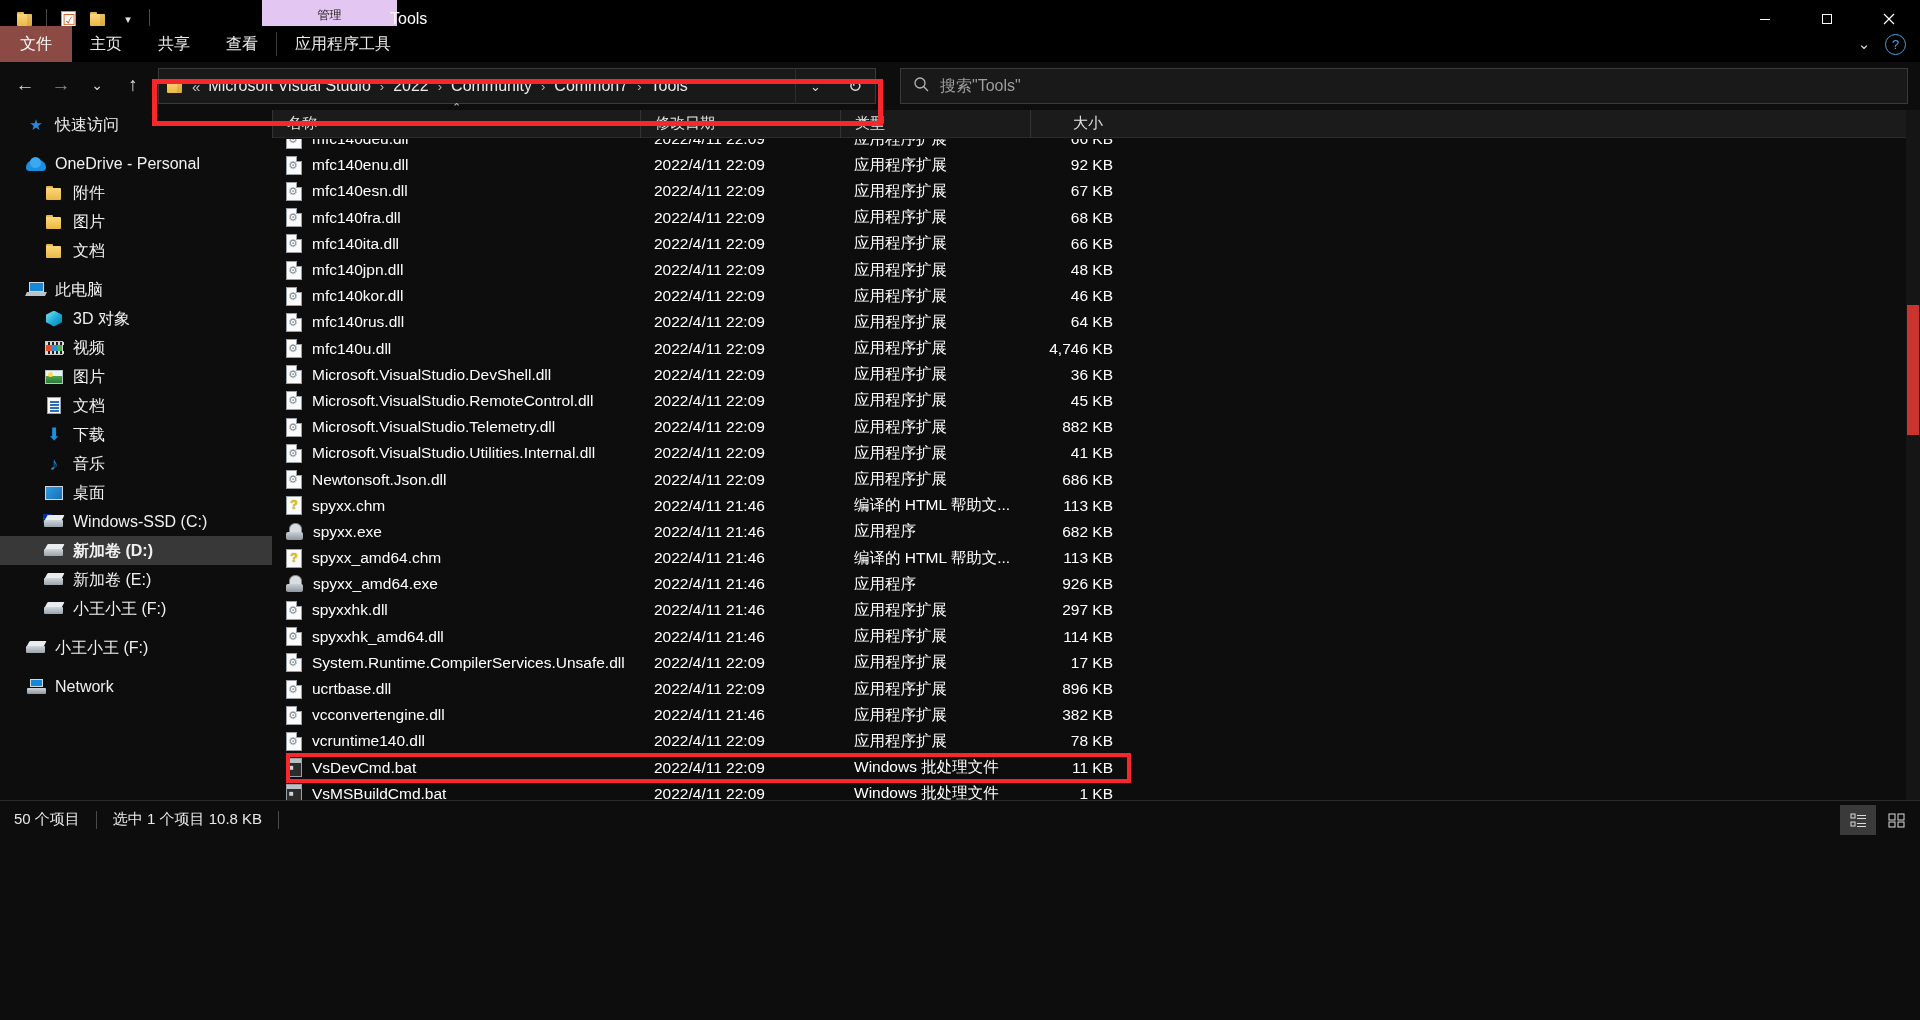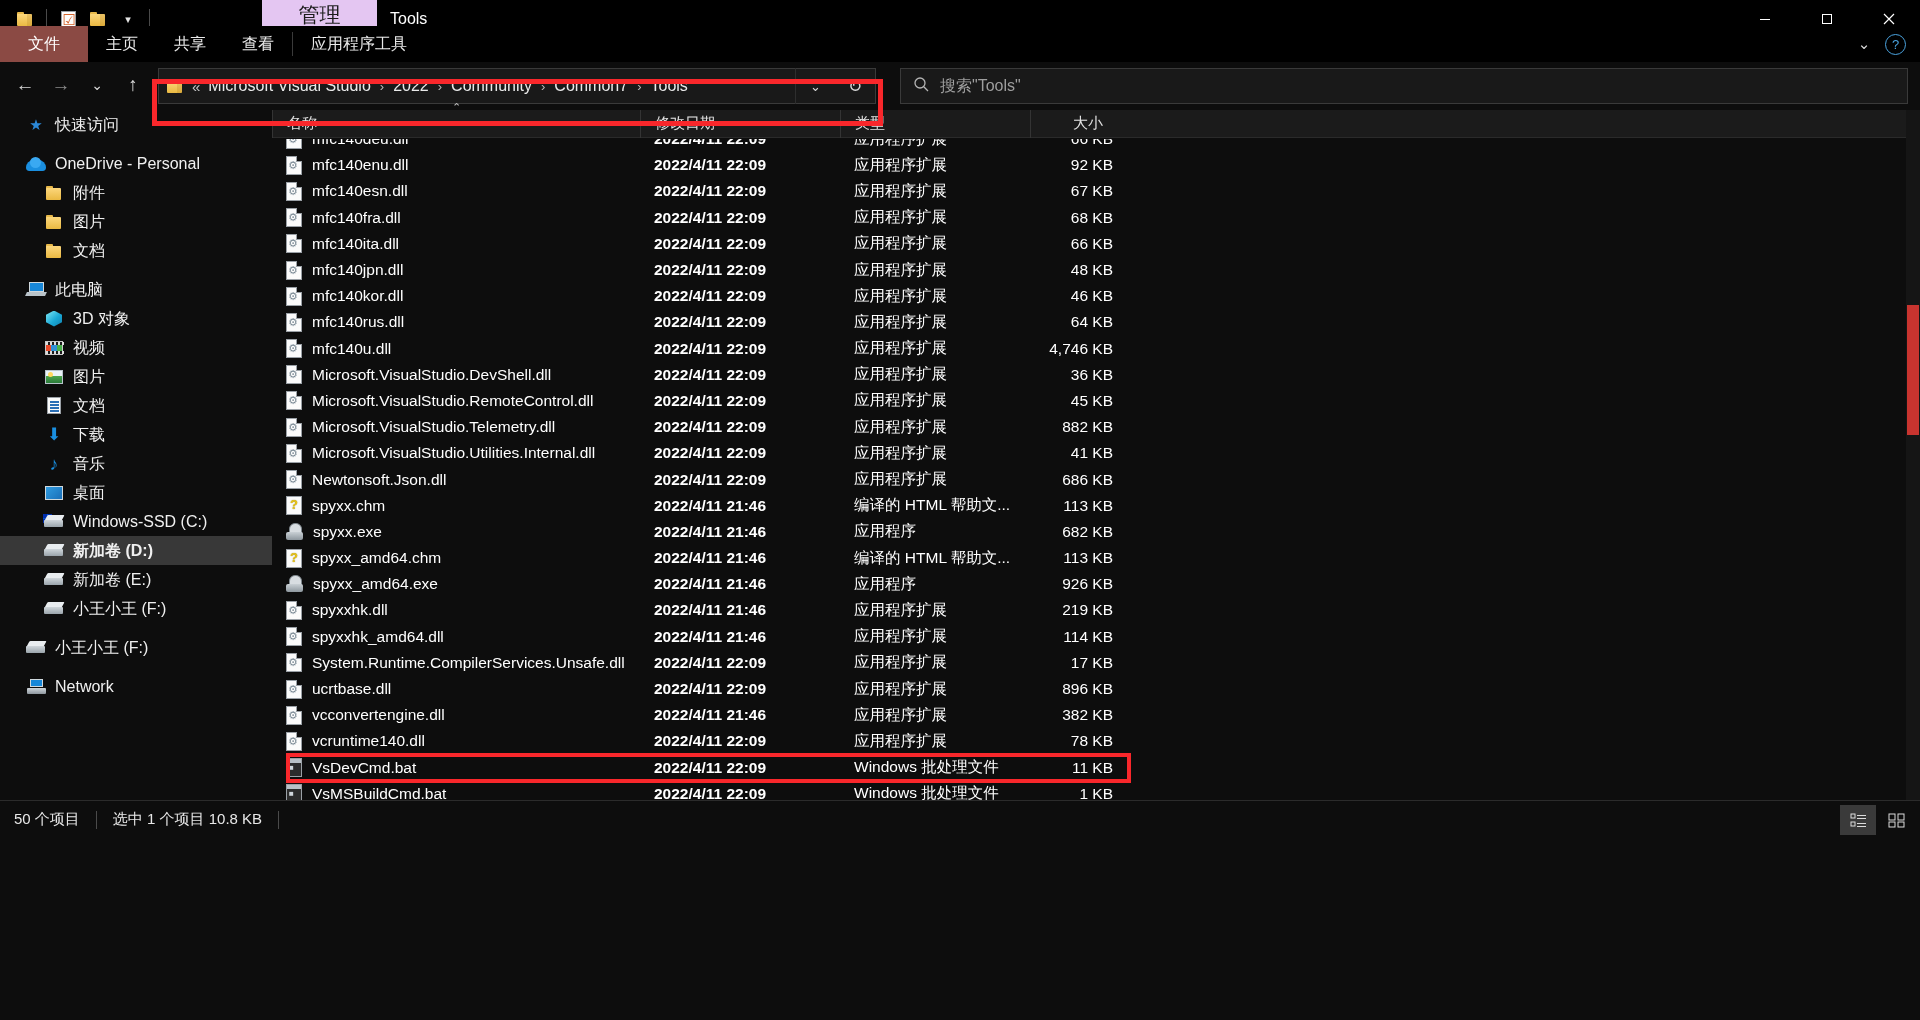--- a/index.html
+++ b/index.html
@@ -43,24 +43,24 @@
     content:""; position:absolute; left:2px; top:3px; width:11px; height:11px;
     color:#e25822;
   }
   .check-mark {
     position:absolute; left:1px; top:0px; font-size:15px; color:#d4632a; line-height:15px;
   }
   .chev-down { color:#e6e6e6; font-size:11px; line-height:11px; }
 
   
   .ctx-tab {
-    position: absolute; left: 262px; top: 0; width: 115px; height: 30px;
+    position: absolute; left: 262px; top: 0; width: 135px; height: 30px;
     background: #e4c6f2;
     display: flex; align-items: center; justify-content: center;
-    color: #1b1b1b; font-size: 21px;
+    color: #1b1b1b; font-size: 12px;
   }
   .win-title {
     position: absolute; left: 390px; top: 0; height: 38px;
     display: flex; align-items: center; color: #ffffff; font-size: 16px;
   }
   .wincontrols { position: absolute; right: 0; top: 0; display: flex; height: 38px; }
   .wc { width: 62px; height: 38px; display: flex; align-items: center; justify-content: center;
         color: #ffffff; font-size: 14px; cursor: default; }
   .wc svg { display: block; }
 
@@ -68,21 +68,21 @@
   .ribbon {
     position: absolute; left: 0; top: 26px; width: 1920px; height: 36px;
     background: #000000;
     display: flex; align-items: stretch;
   }
   .rtab {
     display: flex; align-items: center; justify-content: center;
     color: #e9e9e9; font-size: 16px; height: 36px; padding: 0 18px; cursor: default;
     position: relative;
   }
-  .rtab.file { background: #8b4a44; color: #ffffff; width: 88px; padding: 12px; }
+  .rtab.file { background: #8b4a44; color: #ffffff; width: 72px; padding: 12px; }
   .rtab.ctx { }
   .rtab-sep { width: 1px; align-self: center; height: 24px; background: #3a3a3a; }
   .ribbon-right { position: absolute; right: 0; top: 26px; height: 36px; display: flex; align-items: center; gap: 8px; padding-right: 14px; }
   .ribbon-right .ic { color: #dcdcdc; font-size: 15px; display:flex; align-items:center; justify-content:center; width:26px; height:26px; }
   .help-ic {
     width: 21px; height: 21px; border-radius: 50%; border: 1.5px solid #4aa3df;
     color: #4aa3df; font-size: 13px; display: flex; align-items: center; justify-content: center;
   }
 
   
@@ -200,21 +200,21 @@
   .c-date { width: 200px; }
   .c-type { width: 190px; }
   .c-size { width: 95px; justify-content: center; padding-right: 12px; padding-left: 32px; }
 
   .rows { position: absolute; left: 0; top: 29px; width: 1648px; height: 661px; overflow: hidden; }
   .row {
     height: 26.2px; display: flex; align-items: center; color: #ffffff; font-size: 15.5px;
     cursor: default; white-space: nowrap;
   }
   .cell-name { width: 368px; display: flex; align-items: center; gap: 10px; padding-left: 14px; overflow: hidden; }
-  .cell-date { width: 200px; padding-left: 14px; font-weight: bold; }
+  .cell-date { width: 200px; padding-left: 14px; }
   .cell-type { width: 190px; padding-left: 14px; overflow: hidden; text-overflow: ellipsis; }
   .cell-size { width: 95px; text-align: right; padding-right: 12px; }
 
   
   .fi { width: 16px; height: 19px; flex: none; position: relative; }
   .fi.dll { background:#fbfbfb; border:1px solid #9aa0a6; }
   .fi.dll::before { content:""; position:absolute; right:-1px; top:-1px; width:5px; height:5px;
                     background:#0d0d0d; border-left:1px solid #9aa0a6; border-bottom:1px solid #9aa0a6;}
   .fi.dll::after { content:"⚙"; position:absolute; left:1px; top:3px; font-size:11px; color:#7b8a95; line-height:11px;}
   .fi.chm { background:#fbfbfb; border:1px solid #9aa0a6; }
@@ -728,21 +728,21 @@
           <span class="cell-type">应用程序</span>
           <span class="cell-size">926 KB</span>
         </div>
         <div class="row">
           <span class="cell-name">
             <span class="fi dll"></span>
             <span>spyxxhk.dll</span>
           </span>
           <span class="cell-date">2022/4/11 21:46</span>
           <span class="cell-type">应用程序扩展</span>
-          <span class="cell-size">219 KB</span>
+          <span class="cell-size">297 KB</span>
         </div>
         <div class="row">
           <span class="cell-name">
             <span class="fi dll"></span>
             <span>spyxxhk_amd64.dll</span>
           </span>
           <span class="cell-date">2022/4/11 21:46</span>
           <span class="cell-type">应用程序扩展</span>
           <span class="cell-size">114 KB</span>
         </div>

